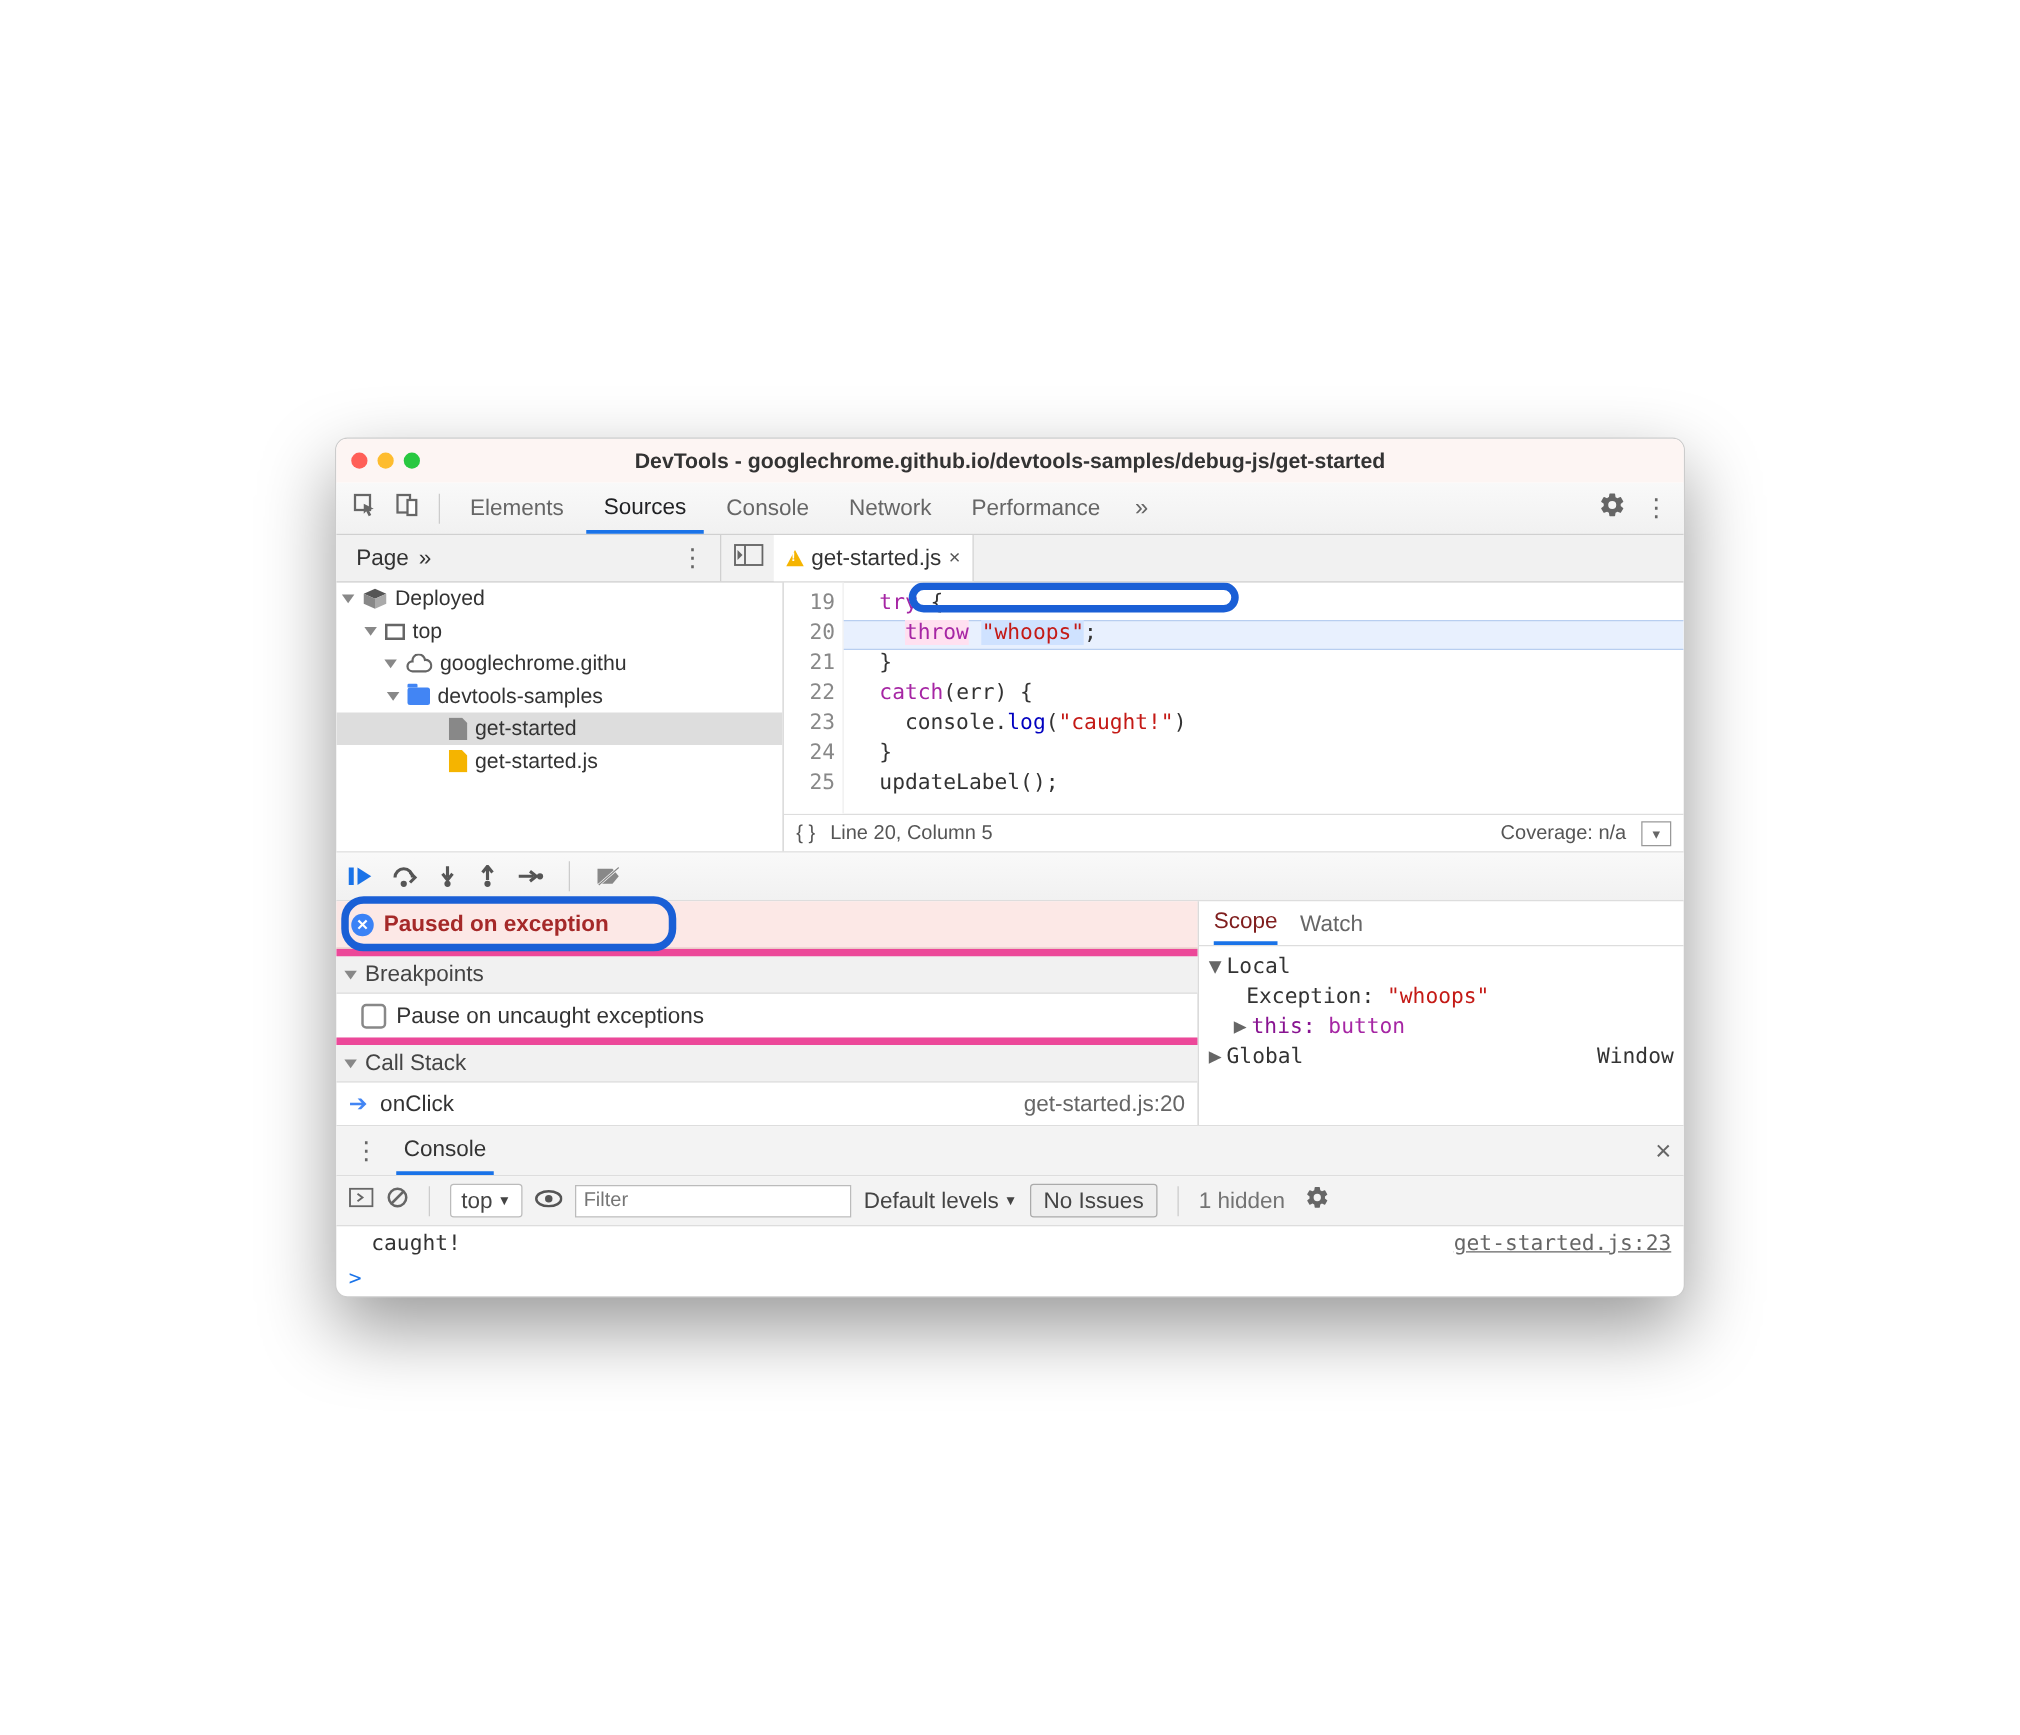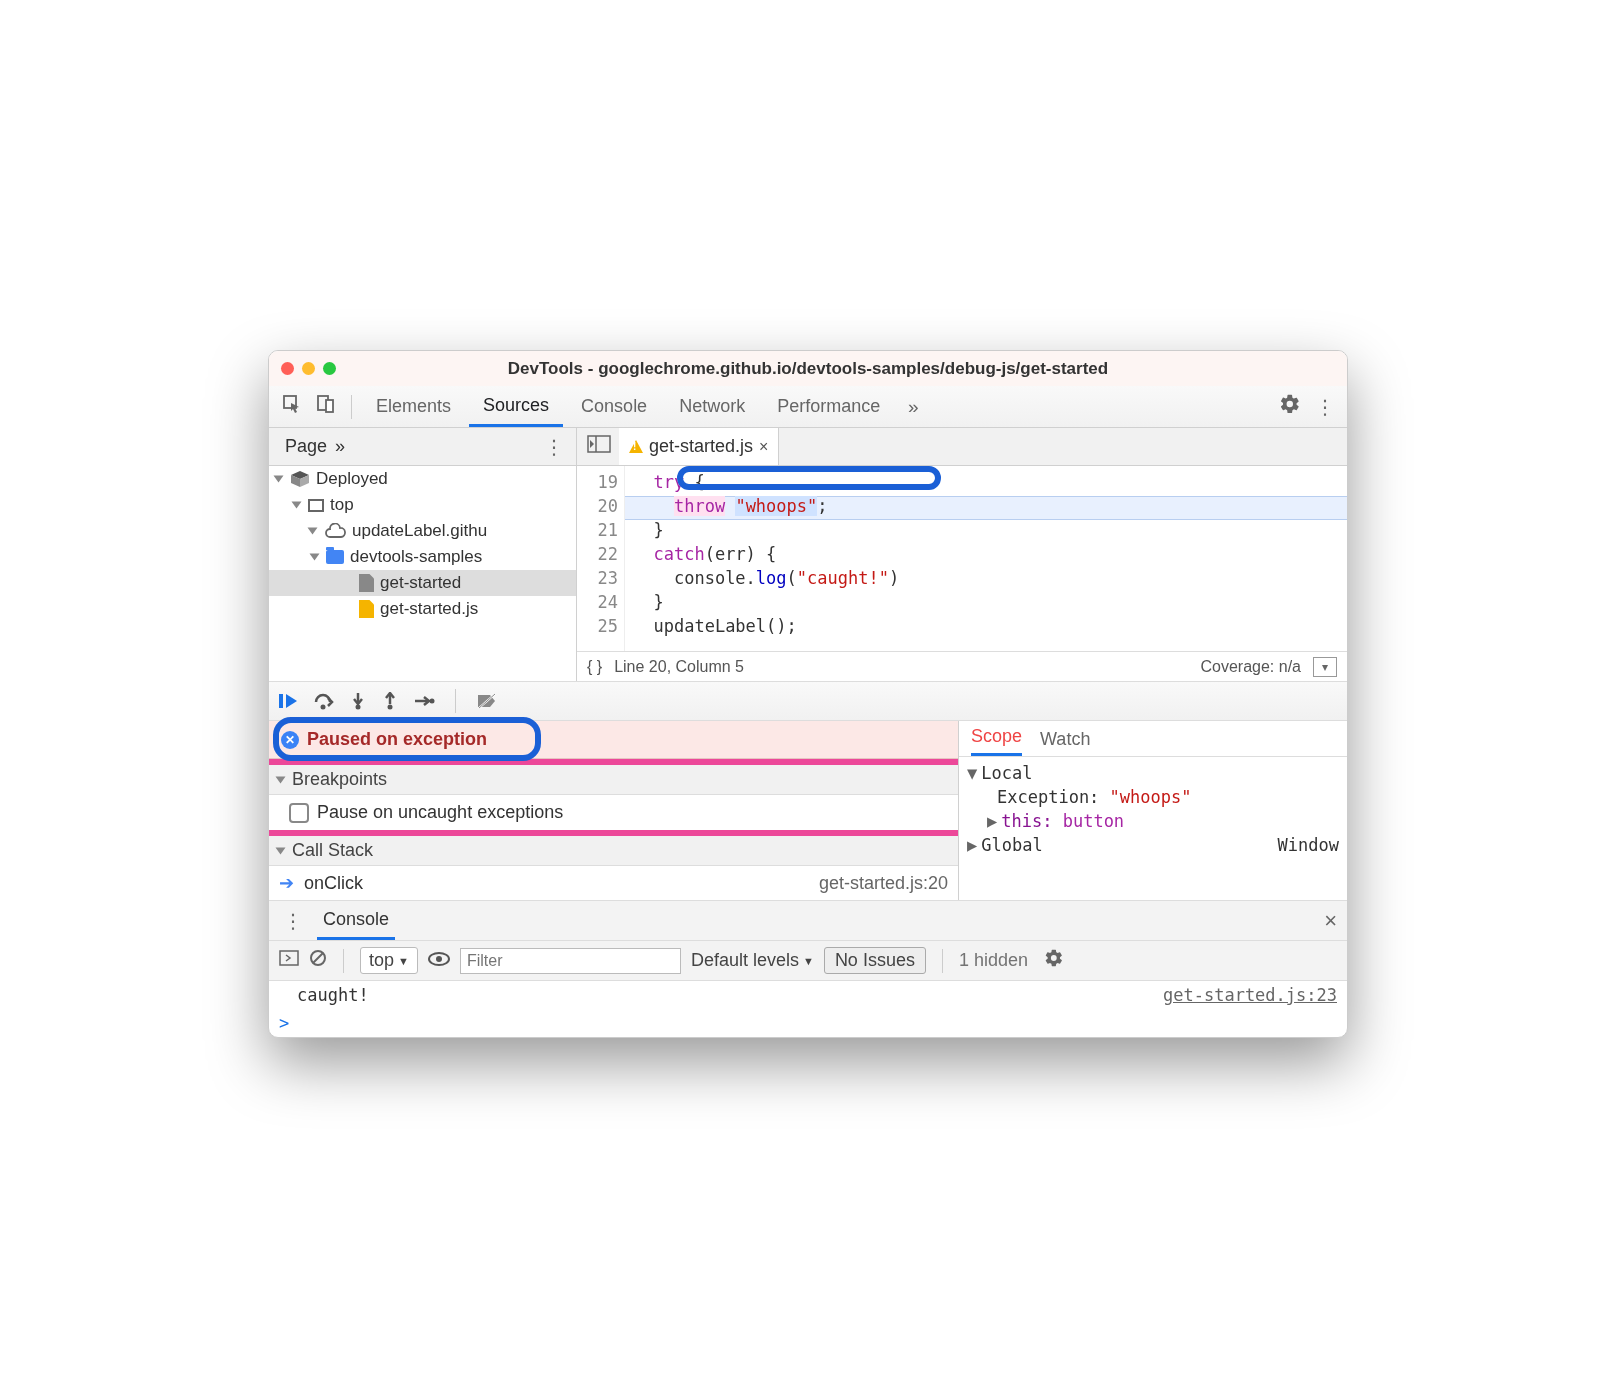--- a/index.html
+++ b/index.html
@@ -58,21 +58,21 @@
   background:#f1f1f1;
 }
 .subtabs .left { width:308px; display:flex; align-items:center; border-right:1px solid #d0d0d0; padding:0 8px;}
 .subtabs .right { flex:1; display:flex; align-items:center; padding:0 10px; gap:8px;}
 .subtab { padding:0 8px; color:#333;}
 .file-tab { display:flex; align-items:center; gap:6px; padding:0 10px; background:#fff; height:100%; border-right:1px solid #d0d0d0;}
 .warn-tri { width:0;height:0;border-left:7px solid transparent;border-right:7px solid transparent;border-bottom:13px solid #f5b400; position:relative;}
 .warn-tri::after{content:"!";position:absolute;left:-3px;top:1px;font-size:10px;color:#fff;font-weight:bold;}
 .close-x { font-size:16px; color:#555;}
 .main { display:flex; height: 215px;}
-.tree-pane { width:308px; border-right:1px solid #d0d0d0; overflow:hidden; font-size:17px;}
+.tree-pane { width:358px; border-right:1px solid #d0d0d0; overflow:hidden; font-size:17px;}
 .tree-item { display:flex; align-items:center; gap:6px; padding:3px 0; white-space:nowrap;}
 .tri { width:0;height:0;border-top:5px solid transparent;border-bottom:5px solid transparent;border-left:7px solid #888; transform:rotate(90deg); margin-right:2px;}
 .ind1{padding-left:6px;} .ind2{padding-left:24px;} .ind3{padding-left:40px;} .ind4{padding-left:42px;} .ind5{padding-left:90px;}
 .file-selected{background:#ddd;}
 .icon-frame{width:16px;height:13px;border:2px solid #666;display:inline-block;}
 .icon-folder{width:18px;height:14px;background:#4285f4;border-radius:2px;display:inline-block;position:relative;}
 .icon-folder::before{content:"";position:absolute;top:-3px;left:0;width:8px;height:3px;background:#4285f4;border-radius:1px 1px 0 0;}
 .icon-doc{width:15px;height:18px;background:#888;display:inline-block;clip-path:polygon(0 0,70% 0,100% 25%,100% 100%,0 100%);}
 .icon-js{width:15px;height:18px;background:#f5b400;display:inline-block;clip-path:polygon(0 0,70% 0,100% 25%,100% 100%,0 100%);}
 .editor-pane{flex:1; display:flex; flex-direction:column;}
@@ -92,21 +92,21 @@
 .status-line{height:30px;border-top:1px solid #ddd;display:flex;align-items:center;padding:0 10px;gap:12px;color:#555;font-size:16px;}
 .status-line .cov{margin-left:auto;}
 .status-line .expand{border:1px solid #999;width:24px;height:20px;display:flex;align-items:center;justify-content:center;font-size:12px;color:#666;}
 .debug-row{height:40px;border-top:1px solid #ddd;border-bottom:1px solid #ddd;display:flex;align-items:center;padding:0 8px;gap:14px;background:linear-gradient(#f9f9f9,#f1f1f1);}
 .debug-row svg{display:block;}
 .middle{display:flex;border-bottom:1px solid #ddd;}
 .left-col{width:690px;border-right:1px solid #d0d0d0;}
 .right-col{flex:1;}
 .scope-tabs{height:36px;border-bottom:1px solid #ddd;display:flex;align-items:end;padding:0 12px;gap:18px;}
 .scope-tabs .st{padding-bottom:6px;color:#666;}
-.scope-tabs .st.active{color:#ef4444;border-bottom:3px solid #1a73e8;}
+.scope-tabs .st.active{color:#7f1d1d;border-bottom:3px solid #1a73e8;}
 .scope-body{padding:4px 8px;font-family:Menlo,Monaco,monospace;font-size:17px;}
 .scope-body .row{display:flex;padding:2px 0;}
 .scope-body .key{color:#881391;}
 .scope-body .val{color:#c41a16;}
 .scope-body .gbl{display:flex;justify-content:space-between;}
 .paused-bar{background:#fce8e6;padding:8px 12px;border-bottom:1px solid #e6c4c1;color:#a52929;font-weight:700;display:flex;align-items:center;gap:8px;position:relative;}
 .paused-bar .xcirc{width:18px;height:18px;border-radius:50%;background:#3b82f6;color:#fff;font-size:12px;display:flex;align-items:center;justify-content:center;font-weight:900;}
 .callout-paused{position:absolute;top:-4px;left:4px;width:268px;height:44px;border:6px solid #1a5fd6;border-radius:18px;pointer-events:none;}
 .section-h{background:#f1f1f1;border-top:6px solid #ec4899;border-bottom:1px solid #ddd;padding:4px 8px;display:flex;align-items:center;gap:6px;color:#444;}
 .section-body{padding:4px 8px;margin-left:12px;} 
@@ -212,21 +212,21 @@
       <div class="tree-item ind2">
           <span class="tri"></span>
           <span class="icon-frame"></span>
           <span>top</span>
         </div>
       <div class="tree-item ind3">
           <span class="tri"></span>
         <svg width="22" height="16" viewBox="0 0 22 16">
             <path fill="none" stroke="#666" stroke-width="1.8" d="M6 14 A4 4 0 0 1 6 6 A5 5 0 0 1 16 5 A4 4 0 0 1 17 14 Z"></path>
           </svg>
-        <span>updateLabel.githu</span>
+        <span>googlechrome.githu</span>
         </div>
       <div class="tree-item ind4">
           <span class="tri"></span>
           <span class="icon-folder"></span>
           <span>devtools-samples</span>
         </div>
       <div class="tree-item ind5 file-selected">
           <span class="icon-doc"></span>
           <span>get-started</span>
         </div>

